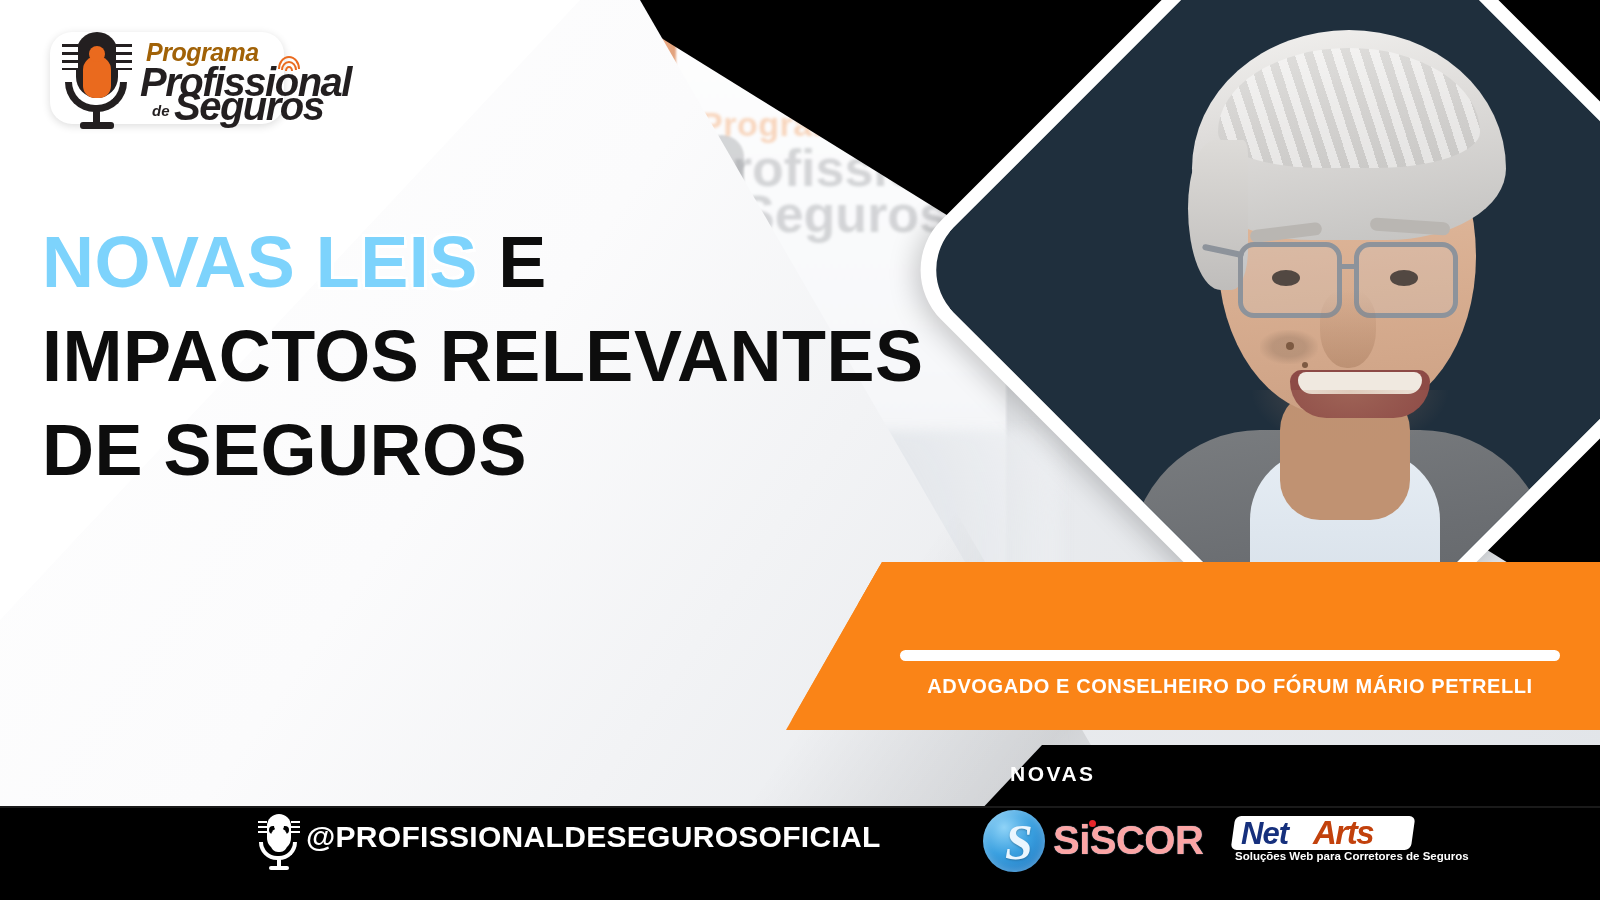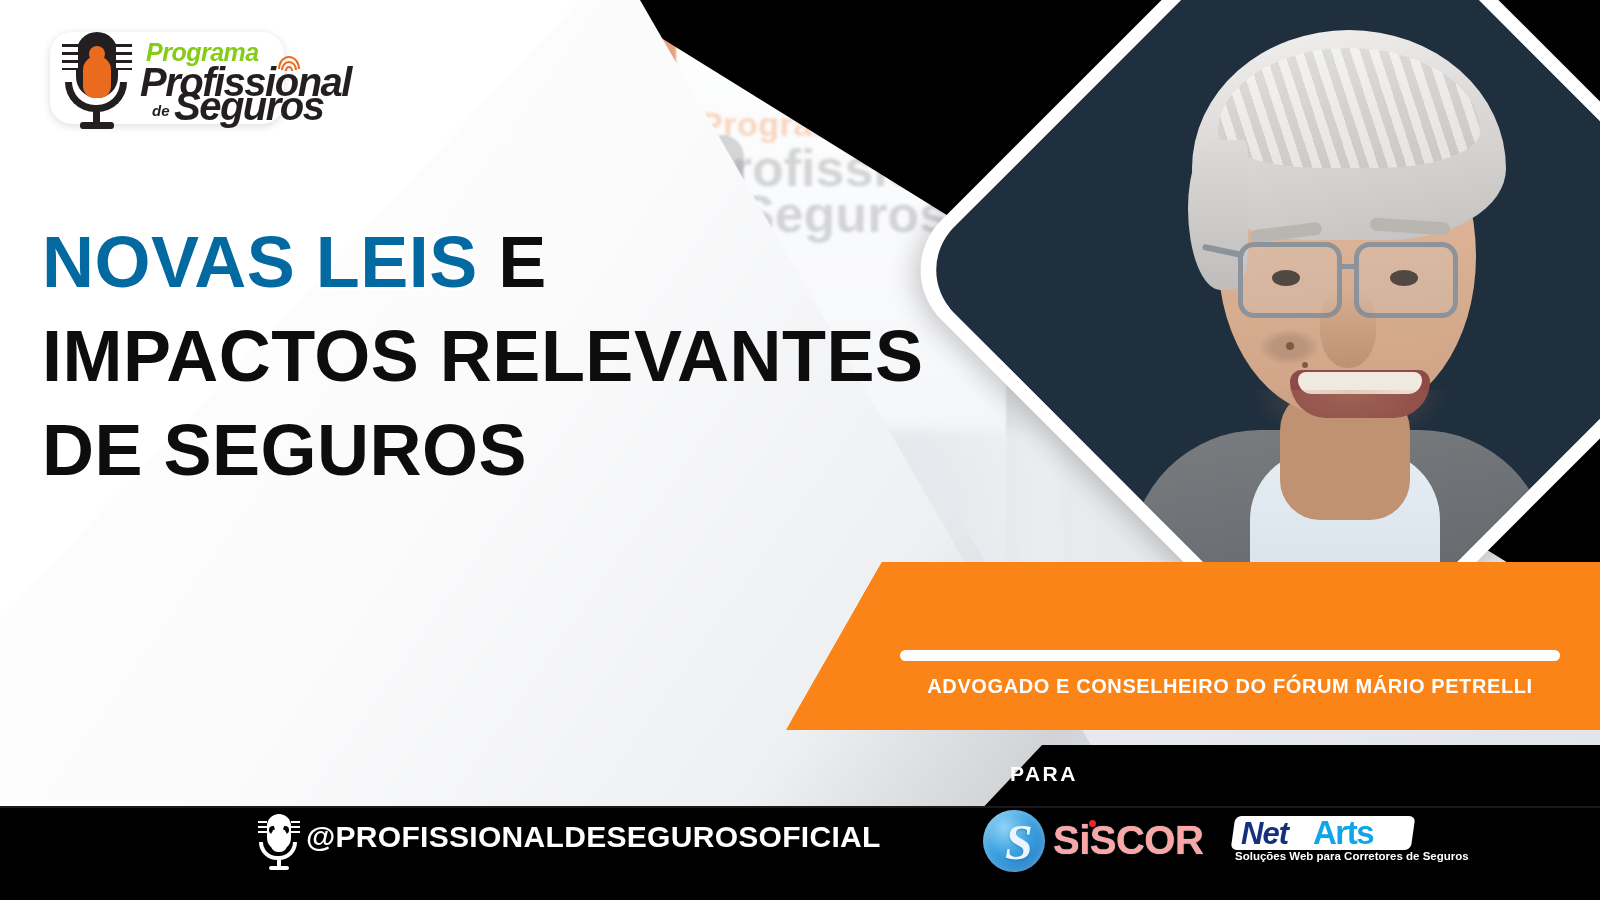--- a/index.html
+++ b/index.html
@@ -246,21 +246,21 @@
   
   .title {
     position:absolute; left:42px; top:215px; width:860px;
     font-weight:800; font-size:72px; line-height:94px;
     letter-spacing:.5px; text-transform:uppercase;
     font-family:"Liberation Sans", sans-serif;
   }
   .title .ln { white-space:nowrap; }
   .title .dark { color:#0d0d0d; }
   .title .orange {
-    color:#0369a1;
+    color:#7dd3fc;
     text-shadow:
        2px 0 0 #fff, -2px 0 0 #fff, 0 2px 0 #fff, 0 -2px 0 #fff,
        2px 2px 0 #fff, -2px -2px 0 #fff, 2px -2px 0 #fff, -2px 2px 0 #fff,
        3px 3px 0 #fff, -3px -3px 0 #fff;
   }
 
   
   .logo {
     position:absolute; left:36px; top:22px; width:252px; height:112px;
   }
@@ -293,21 +293,21 @@
   .lm-arc {
     position:absolute; left:3px; top:52px; width:62px; height:30px;
     border:7px solid #231f20; border-top:none;
     border-radius:0 0 34px 34px;
   }
   .lm-stem { position:absolute; left:31px; top:80px; width:7px; height:14px; background:#231f20; }
   .lm-base { position:absolute; left:18px; top:92px; width:34px; height:7px; background:#231f20; border-radius:3px; }
 
   .logo-prog {
     position:absolute; left:110px; top:16px;
-    font-size:25px; font-weight:700; color:#84cc16;
+    font-size:25px; font-weight:700; color:#a16207;
     font-style:italic; letter-spacing:-.5px;
   }
   .logo-prof {
     position:absolute; left:104px; top:38px;
     font-size:40px; font-weight:700; color:#231f20;
     font-style:italic; letter-spacing:-1.5px;
   }
   .logo-de {
     position:absolute; left:116px; top:80px;
     font-size:15px; font-weight:700; color:#231f20; font-style:italic;
@@ -433,21 +433,21 @@
     position:absolute; left:0; top:6px; width:180px; height:34px;
     background:#ffffff; border-radius:6px; transform:skewX(-8deg);
   }
   .na-net {
     position:absolute; left:8px; top:6px;
     font-size:31px; font-weight:700; font-style:italic; color:#16307d;
     letter-spacing:-1px;
   }
   .na-arts {
     position:absolute; left:80px; top:4px;
-    font-size:33px; font-weight:700; color:#0ea5e9;
+    font-size:33px; font-weight:700; font-style:italic; color:#c2410c;
     letter-spacing:-1.5px;
   }
   .na-tag {
     position:absolute; left:2px; top:40px; width:178px;
     font-size:11.5px; font-weight:600; color:#ffffff; white-space:nowrap;
   }
 
   .pauta { position:absolute; left:452px; top:0px; width:96px; height:92px; }
   .pauta-bubble {
     position:absolute; left:18px; top:2px; width:62px; height:62px;
@@ -573,21 +573,21 @@
       <span class="dark">DE SEGUROS</span>
     </div>
   </div>
 
   <div class="speaker-banner"></div>
   <div class="sb-round"></div>
   <div class="speaker-rule"></div>
   <div class="speaker-role">ADVOGADO E CONSELHEIRO DO FÓRUM MÁRIO PETRELLI</div>
 
   <div class="apoio-black"></div>
-  <div class="apoio-label">PARA</div>
+  <div class="apoio-label">NOVAS</div>
 
   <div class="footer"></div>
   <div class="footer-sep"></div>
 
   <div class="handle-mic">
     <div class="hm-cap"></div>
     <div class="hm-lines-l"></div>
     <div class="hm-lines-r"></div>
     <div class="hm-dotmask"></div>
     <div class="hm-dot"></div>

